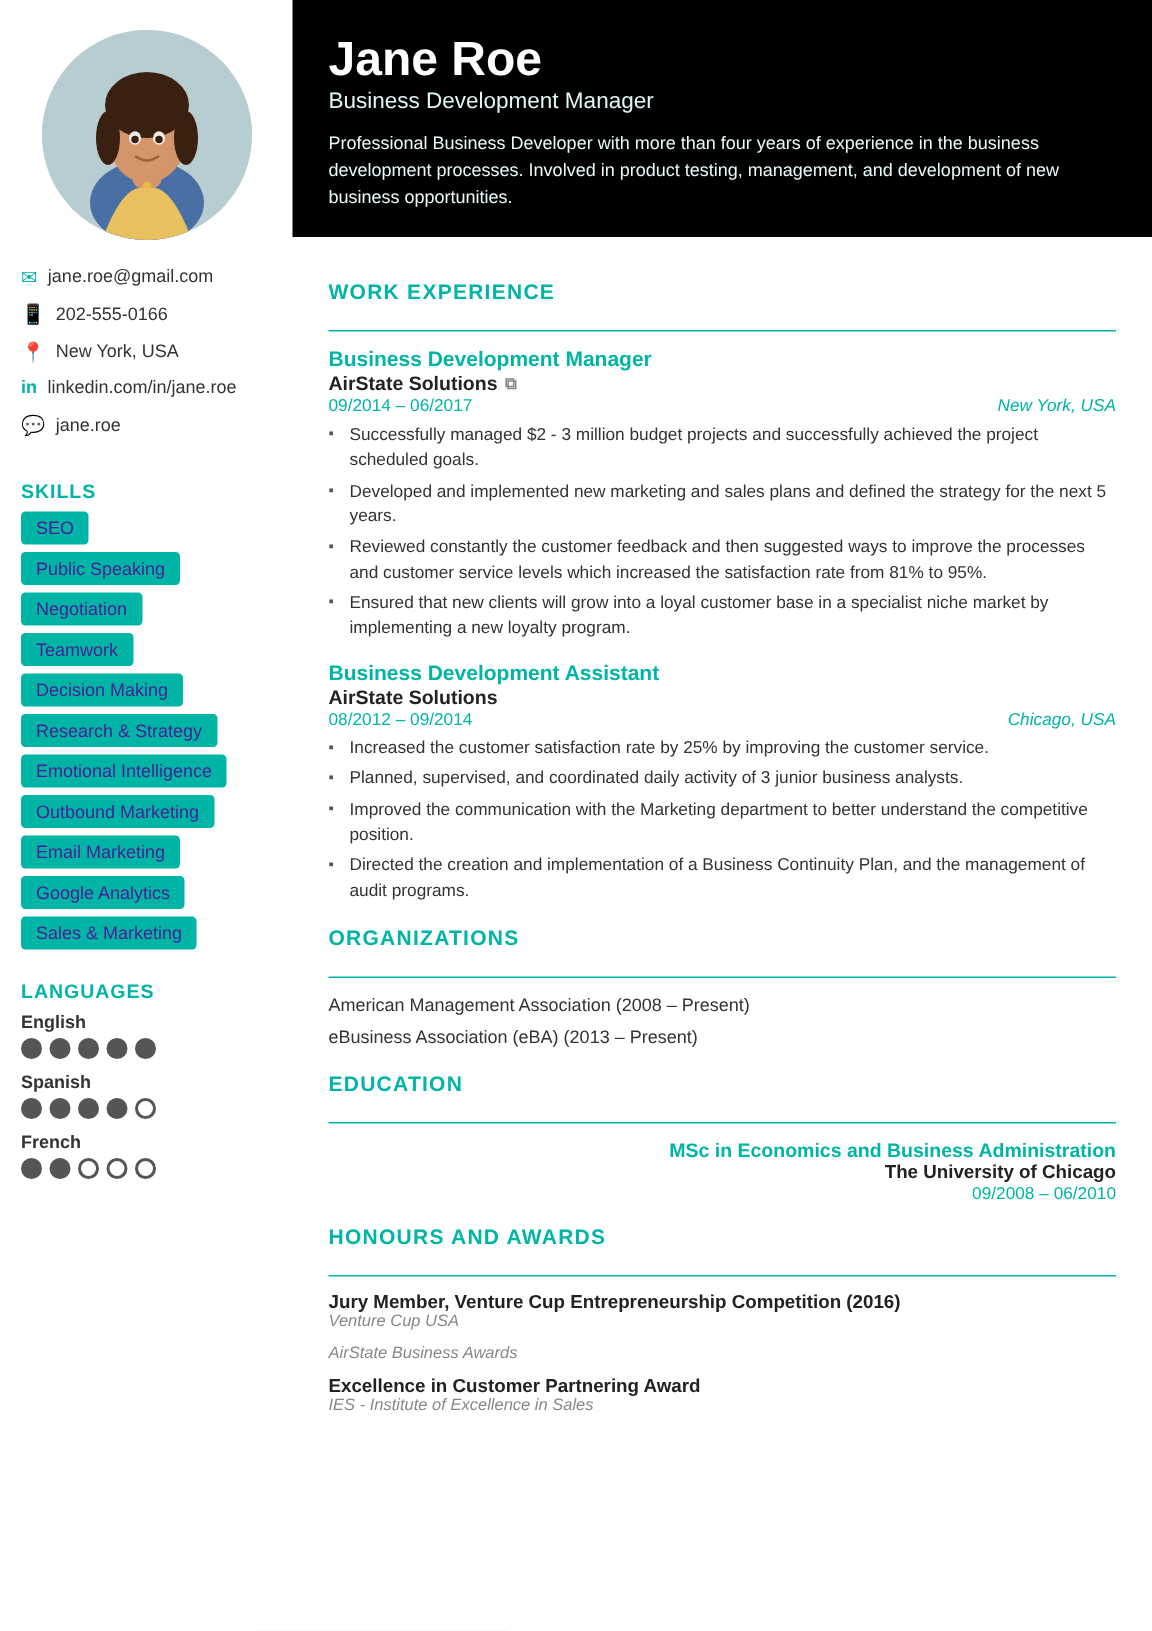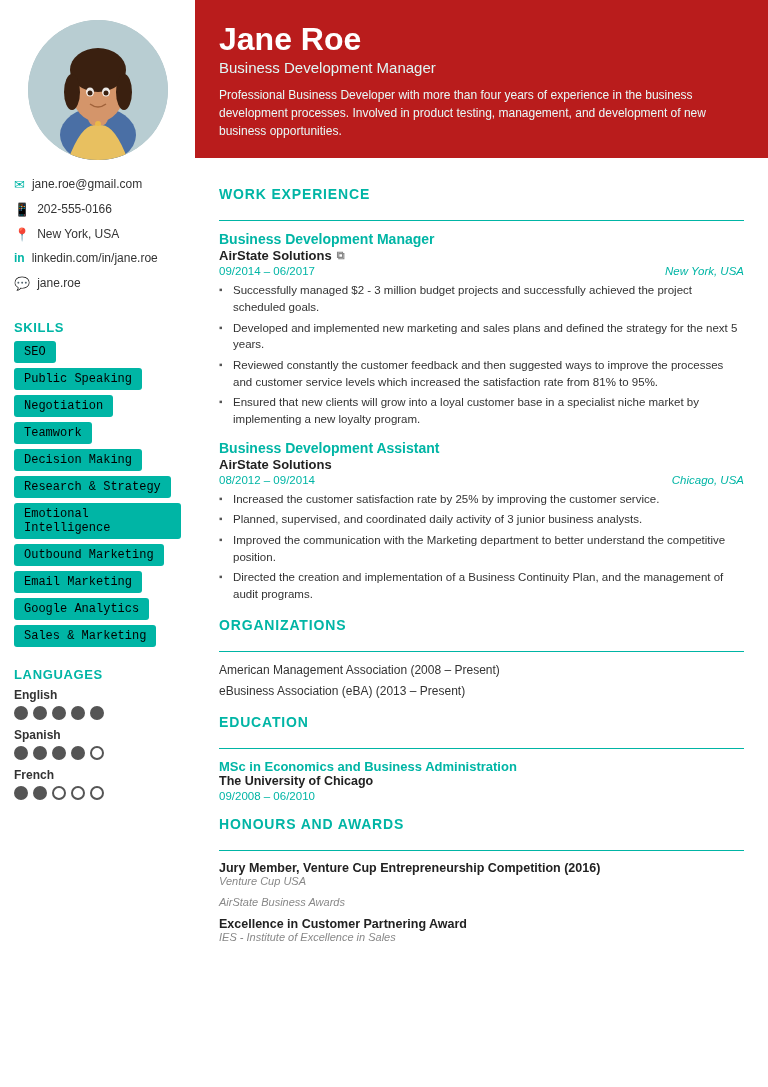--- a/index.html
+++ b/index.html
@@ -71,27 +71,26 @@
       text-transform: uppercase;
     }
     .skills-list {
       padding: 0 14px 10px 14px;
       display: flex;
       flex-direction: column;
       gap: 5px;
     }
     .skill-badge {
       background: #00b5a5;
-      color: #000000;
+      color: #4c1d95;
       font-size: 12px;
       border-radius: 3px;
       padding: 4px 10px;
       display: inline-block;
       width: fit-content;
-      font-family: Liberation Mono, monospace;
     }
     .languages-section {
       padding: 0 14px 10px 14px;
     }
     .language-item {
       margin-bottom: 8px;
     }
     .language-name {
       font-size: 12px;
       color: #333;
@@ -115,21 +114,21 @@
       background: #fff;
     }
 
     
     .main {
       flex: 1;
       display: flex;
       flex-direction: column;
     }
     .main-header {
-      background: #b91c1c;
+      background: #000000;
       padding: 22px 24px 18px 24px;
     }
     .main-header-name {
       font-size: 32px;
       font-weight: bold;
       color: #fff;
       line-height: 1.1;
     }
     .main-header-title {
       font-size: 15px;
@@ -393,21 +392,21 @@
         </div>
 
       <div class="section-title">ORGANIZATIONS</div>
       <div id="orgs-container">
           <p class="org-item">American Management Association (2008 – Present)</p>
           <p class="org-item">eBusiness Association (eBA) (2013 – Present)</p>
         </div>
 
       <div class="section-title">EDUCATION</div>
       <div id="edu-container">
-          <div style="margin-bottom: 8px;">
+          <div style="margin-bottom: 8px; text-align: right;">
             <div class="edu-degree">MSc in Economics and Business Administration</div>
             <div class="edu-school">The University of Chicago</div>
             <div class="edu-date">09/2008 – 06/2010</div>
           </div>
         </div>
 
       <div class="section-title">HONOURS AND AWARDS</div>
       <div id="honours-container">
           <div class="award-item">
             <div class="award-title">Jury Member, Venture Cup Entrepreneurship Competition (2016)</div>

